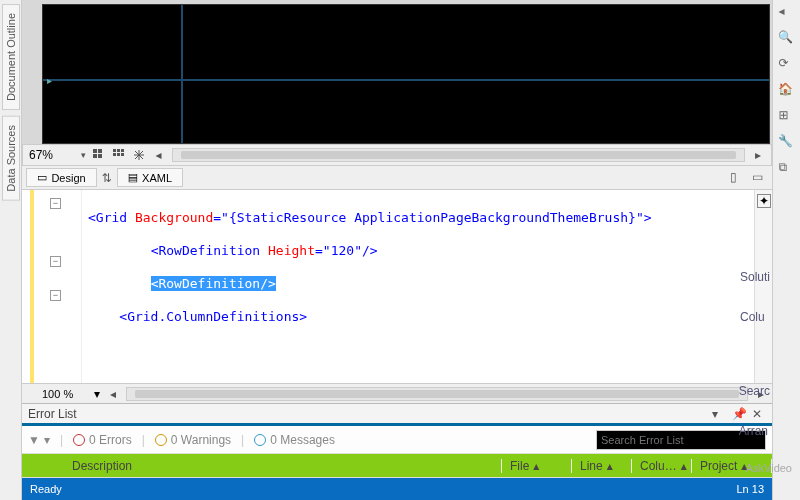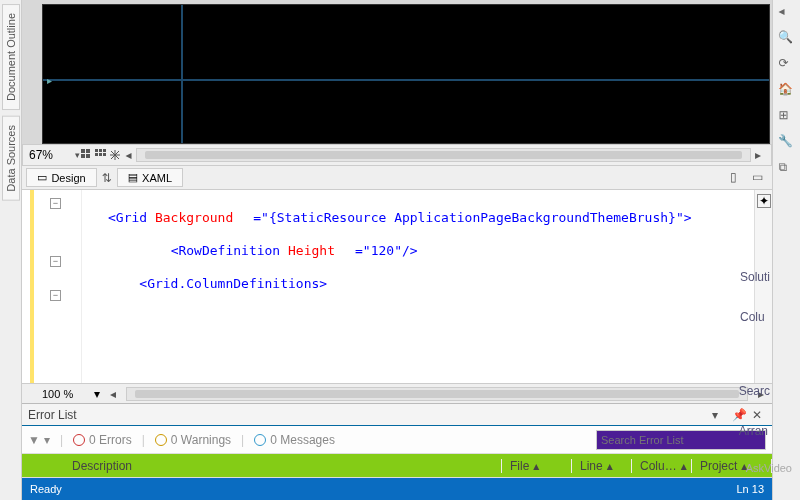--- a/index.html
+++ b/index.html
@@ -9,62 +9,62 @@
   .vtab { writing-mode: vertical-rl; transform: rotate(180deg); padding: 8px 2px; font-size: 11px; color: #555; background: #f6f6f6; border: 1px solid #ccc; margin-bottom: 6px; cursor: pointer; }
   .main { flex: 1; display: flex; flex-direction: column; min-width: 0; }
   .right-strip { width: 28px; background: #efefef; border-left: 1px solid #ccc; display: flex; flex-direction: column; align-items: center; padding-top: 4px; gap: 10px; }
   .right-strip .ic { width: 16px; height: 16px; color: #666; cursor: pointer; }
 
   
   .designer { height: 144px; background: #d8d8d8; display: flex; position: relative; }
   .preview-wrap { flex: 1; margin: 4px 2px 0 20px; background: #000; position: relative; border: 1px solid #333; }
   .preview-wrap:before { content:""; position:absolute; inset:0; background: linear-gradient(to right, transparent 138px, #1e4a6b 138px, #1e4a6b 140px, transparent 140px), linear-gradient(to bottom, transparent 74px, #1e4a6b 74px, #1e4a6b 76px, transparent 76px); }
   .ruler-arrow { position:absolute; left:4px; top:70px; color:#6aa; font-size:10px; }
-  .zoom-bar { display:flex; align-items:center; background:#efefef; border:1px solid #ccc; height:22px; padding:0 6px; }
+  .zoom-bar { display:flex; align-items:center; gap:6px; background:#efefef; border:1px solid #ccc; height:22px; padding:0 6px; }
   .zoom-bar .pct { width:46px; }
   .zoom-bar .dd { font-size:9px; color:#555; }
   .mini-ic { width:14px;height:14px;display:inline-flex;align-items:center;justify-content:center;color:#555;}
   .hscroll { flex:1; height:14px; background:#e5e5e5; border:1px solid #ccc; position:relative; }
   .hscroll:before { content:""; position:absolute; left:8px; right:8px; top:2px; bottom:2px; background:#ccc; border-radius:2px;}
   
   .doc-tabs { display:flex; align-items:center; background:#efefef; border-bottom:1px solid #ccc; height:24px; padding-left:4px; gap:2px;}
   .doc-tab { display:flex; align-items:center; gap:4px; padding:2px 10px; border:1px solid #ccc; background:#f8f8f8; font-size:11px; cursor:pointer; }
   .swap { width:16px;height:16px; display:flex;align-items:center;justify-content:center;color:#555;cursor:pointer;}
   .doc-tabs .spacer { flex:1; }
   .doc-tabs .ic { width:16px;height:16px;color:#555;cursor:pointer;margin-right:4px;}
 
   
   .editor-row { display:flex; flex:1; min-height:0; }
   .margin { width:60px; background:#fff; border-right:1px solid #eee; position:relative; }
   .margin:before { content:""; position:absolute; left:8px; top:0; bottom:0; width:4px; background:#ffe36b; }
   .fold { position:absolute; left:28px; width:11px;height:11px;border:1px solid #999;background:#fff;font-size:9px;line-height:9px;text-align:center;color:#666;cursor:pointer;}
   .fold1 { top:8px; } .fold2 { top:66px; } .fold3 { top:100px; }
   .code { flex:1; background:#fff; font-family: Consolas, monospace; font-size:13px; padding:4px 6px; white-space:pre; overflow:hidden; position:relative; color:#0000ff;}
   .code .attr { color:#ff0000; }
-  .code .br  { color:#0000ff;margin-left:20px; }
+  .code .br  { color:#0000ff; }
   .code .sel { background:#3399ff; color:#fff; }
   .code .sel .attr, .code .sel .br, .code .sel .txt { color:#fff; }
   .code-line { line-height:18px; }
   .rmargin { width:18px; background:#f5f5f5; border-left:1px solid #ddd; position:relative;}
   .rmargin .plus { position:absolute; top:4px; left:2px; width:14px;height:14px;border:1px solid #888;text-align:center;line-height:12px;font-size:12px;cursor:pointer;}
   .editor-bottom { display:flex; align-items:center; height:20px; background:#efefef; border-top:1px solid #ccc; padding:0 4px; gap:6px;}
   .editor-bottom .pct { width:46px; font-size:11px;margin-left:16px;}
   .editor-bottom .hscroll { flex:1; }
 
   
   .errlist { border-top:1px solid #bbb; background:#f4f4f4; display:flex; flex-direction:column; }
-  .errlist-hdr { display:flex; align-items:center; height:22px; padding:0 6px; border-bottom:1px solid #0369a1; }
+  .errlist-hdr { display:flex; align-items:center; height:22px; padding:0 6px; border-bottom:3px solid #0369a1; }
   .errlist-hdr .title { font-size:12px; color:#444; }
   .errlist-hdr .sp { flex:1; }
   .errlist-hdr .ic { width:14px;height:14px;color:#555;margin-left:6px;cursor:pointer;}
   .errlist-tool { display:flex; align-items:center; height:28px; padding:0 6px; gap:10px; border-bottom:1px solid #ddd; background:#fdfdfd;}
   .filter { display:flex; align-items:center; gap:4px; color:#888; font-size:12px; cursor:pointer;}
   .filter .dot { width:12px;height:12px;border-radius:50%;border:1.5px solid #999; display:inline-block;}
   .filter.err .dot { border-color:#c33; } .filter.warn .dot { border-color:#c90; } .filter.msg .dot { border-color:#39c; }
-  .searchbox { margin-left:auto; width:170px; height:20px; border:1px solid #ccc; background:#4c1d95; padding:0 4px; font-size:11px; color:#888;}
+  .searchbox { margin-left:auto; width:170px; height:20px; border:1px solid #ccc; background:#000000; padding:0 4px; font-size:11px; color:#888;}
   .err-cols { display:flex; align-items:center; height:24px; background:#84cc16; border-bottom:1px solid #ddd; font-size:12px; color:#444;}
   .err-cols .col { padding:0 8px; border-right:1px solid #eee; display:flex; align-items:center; gap:4px; cursor:pointer;}
   .err-cols .col.desc { flex:1; padding-left:28px;}
   .err-body { flex:1; background:#fff; }
 
   
   .status { height:22px; background:#0a6cc1; color:#fff; display:flex; align-items:center; padding:0 8px; font-size:11px; justify-content:space-between;}
 
   svg { display:block; }
 
@@ -138,20 +138,21 @@
 
     <div class="editor-row">
       <div class="margin">
         <div class="fold fold1">−</div>
         <div class="fold fold2">−</div>
         <div class="fold fold3">−</div>
       </div>
       <div class="code">
 <div class="code-line"><span class="br">&lt;Grid </span><span class="attr">Background</span><span class="br">="{StaticResource ApplicationPageBackgroundThemeBrush}"&gt;</span></div>
 <div class="code-line">        <span class="br">&lt;RowDefinition </span><span class="attr">Height</span><span class="br">="120"/&gt;</span></div>
+<div class="code-line">        <span class="sel"><span class="br">&lt;RowDefinition/&gt;</span></span></div>
 <div class="code-line">    <span class="br">&lt;Grid.ColumnDefinitions&gt;</span></div>
 
 <div class="code-line"><span></span></div>
 
 
       </div>
       <div class="rmargin">
         <div class="plus">✦</div>
       </div>
     </div>

